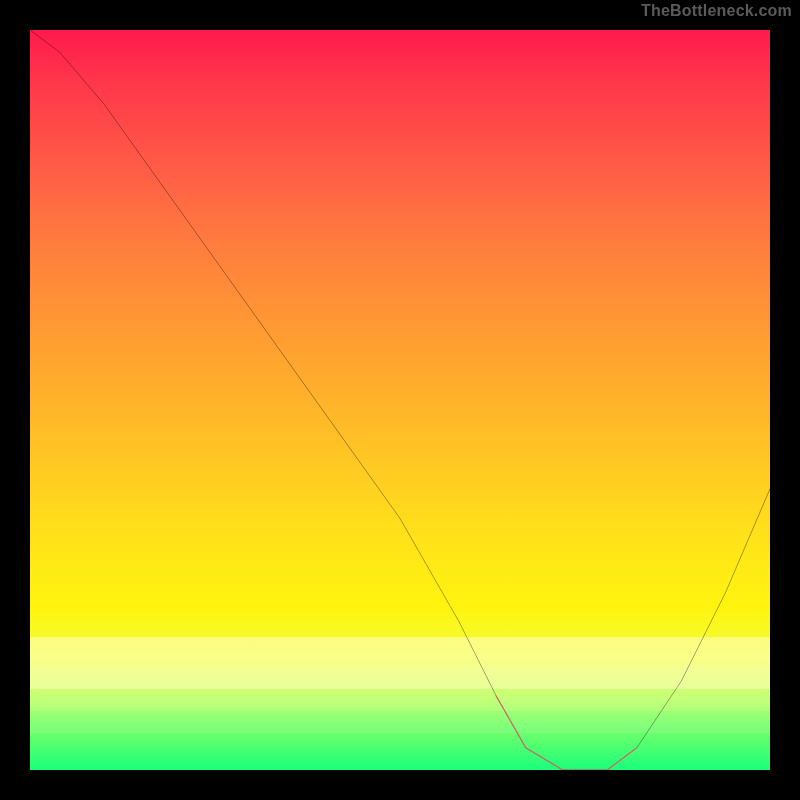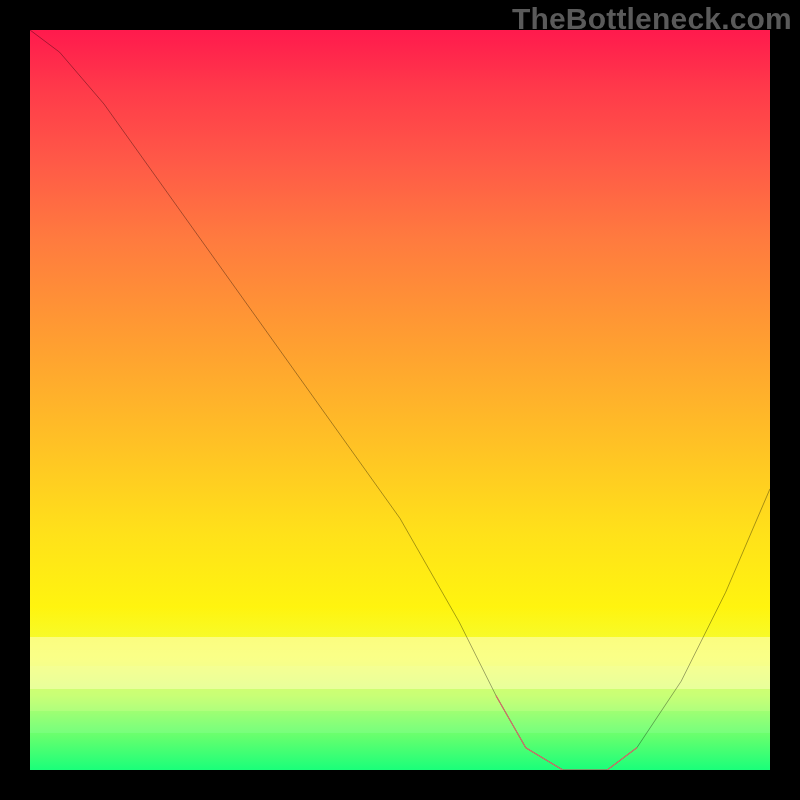--- a/index.html
+++ b/index.html
@@ -15,21 +15,21 @@
     position: relative;
     width: 800px;
     height: 800px;
     background: #000;
   }
   .watermark {
     position: absolute;
     top: 2px;
     right: 8px;
     color: #5a5a5a;
-    font-size: 30px;
+    font-size: 16px;
     font-weight: 600;
     letter-spacing: 0.2px;
     z-index: 20;
   }
   .plot-area {
     position: absolute;
     left: 30px;
     top: 30px;
     width: 740px;
     height: 740px;

